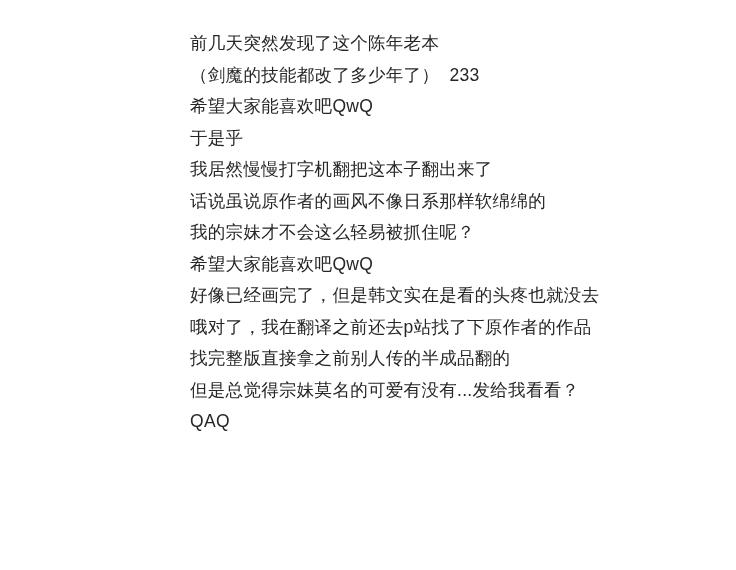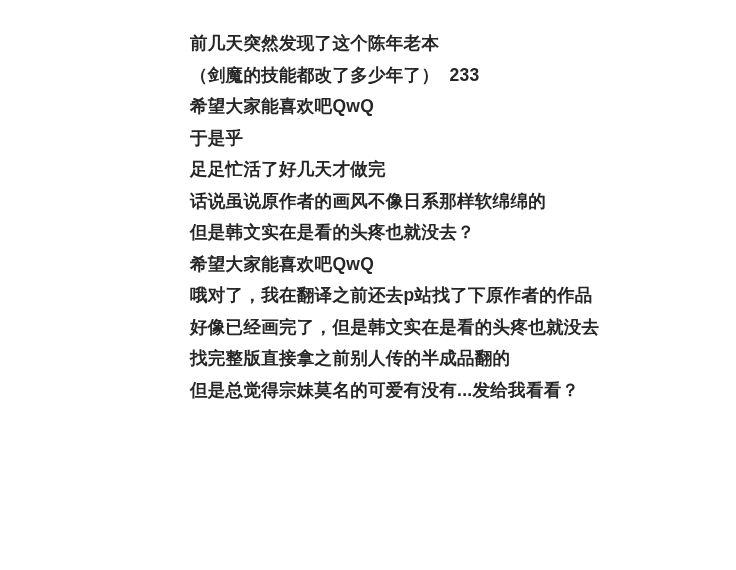--- a/index.html
+++ b/index.html
@@ -25,34 +25,34 @@
     top: 28px;
     width: 520px;
   }
   .line {
     font-size: 17.5px;
     line-height: 31.5px;
     color: #262626;
     letter-spacing: 0.3px;
     white-space: pre;
     font-family: "Liberation Sans", sans-serif;
-    font-weight: bold;
   }
 </style>
 </head>
 <body>
 
 <div id="page">
   <div class="text-block">
     <div class="line">前几天突然发现了这个陈年老本</div>
     <div class="line">（剑魔的技能都改了多少年了）  233</div>
     <div class="line">希望大家能喜欢吧QwQ</div>
     <div class="line">于是乎</div>
-    <div class="line">足足忙活了好几天才做完</div>
+    <div class="line">我居然慢慢打字机翻把这本子翻出来了</div>
     <div class="line">话说虽说原作者的画风不像日系那样软绵绵的</div>
-    <div class="line">但是韩文实在是看的头疼也就没去？</div>
+    <div class="line">我的宗妹才不会这么轻易被抓住呢？</div>
     <div class="line">希望大家能喜欢吧QwQ</div>
+    <div class="line">好像已经画完了，但是韩文实在是看的头疼也就没去</div>
     <div class="line">哦对了，我在翻译之前还去p站找了下原作者的作品</div>
-    <div class="line">好像已经画完了，但是韩文实在是看的头疼也就没去</div>
     <div class="line">找完整版直接拿之前别人传的半成品翻的</div>
     <div class="line">但是总觉得宗妹莫名的可爱有没有...发给我看看？</div>
+    <div class="line">QAQ</div>
   </div>
 </div>
 
 </body></html>

